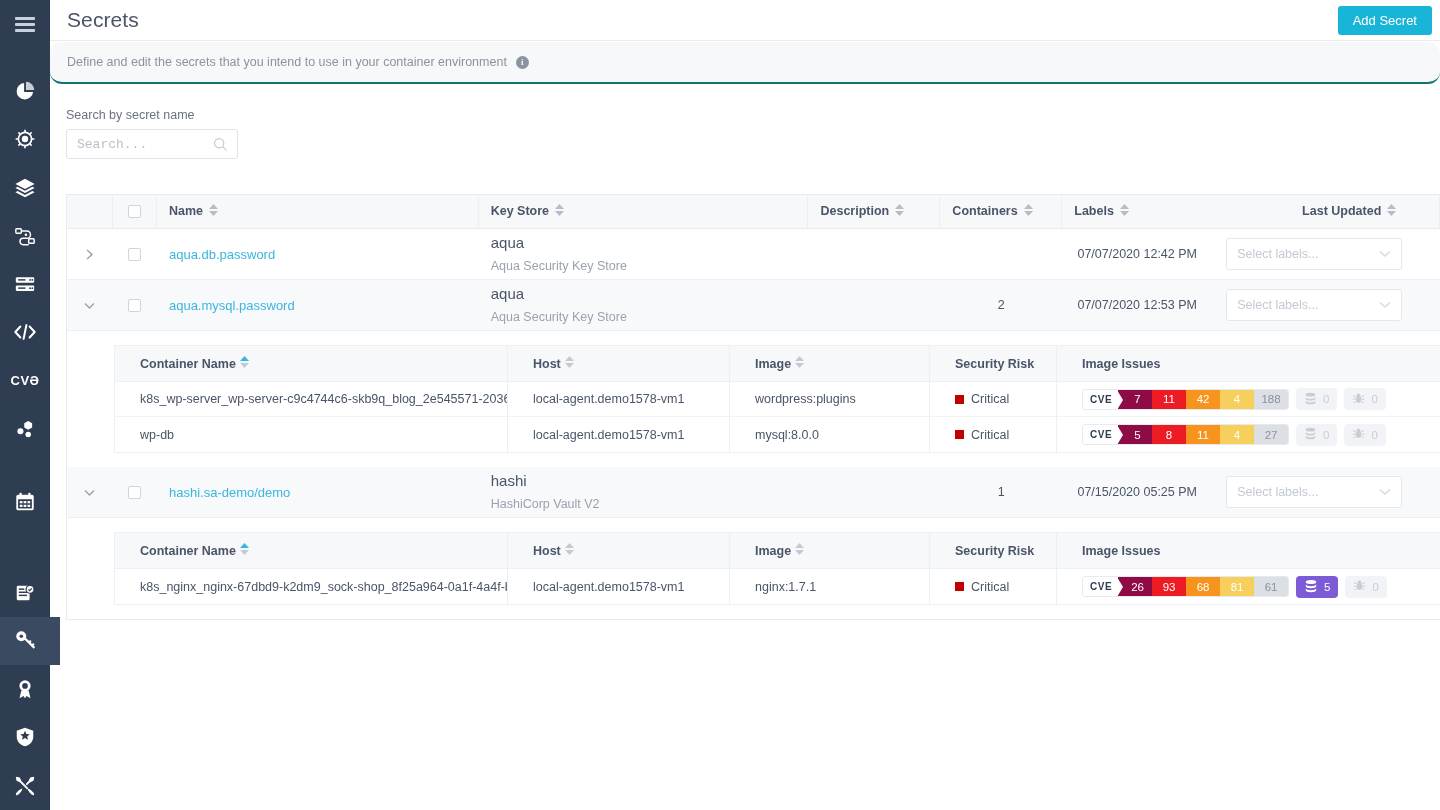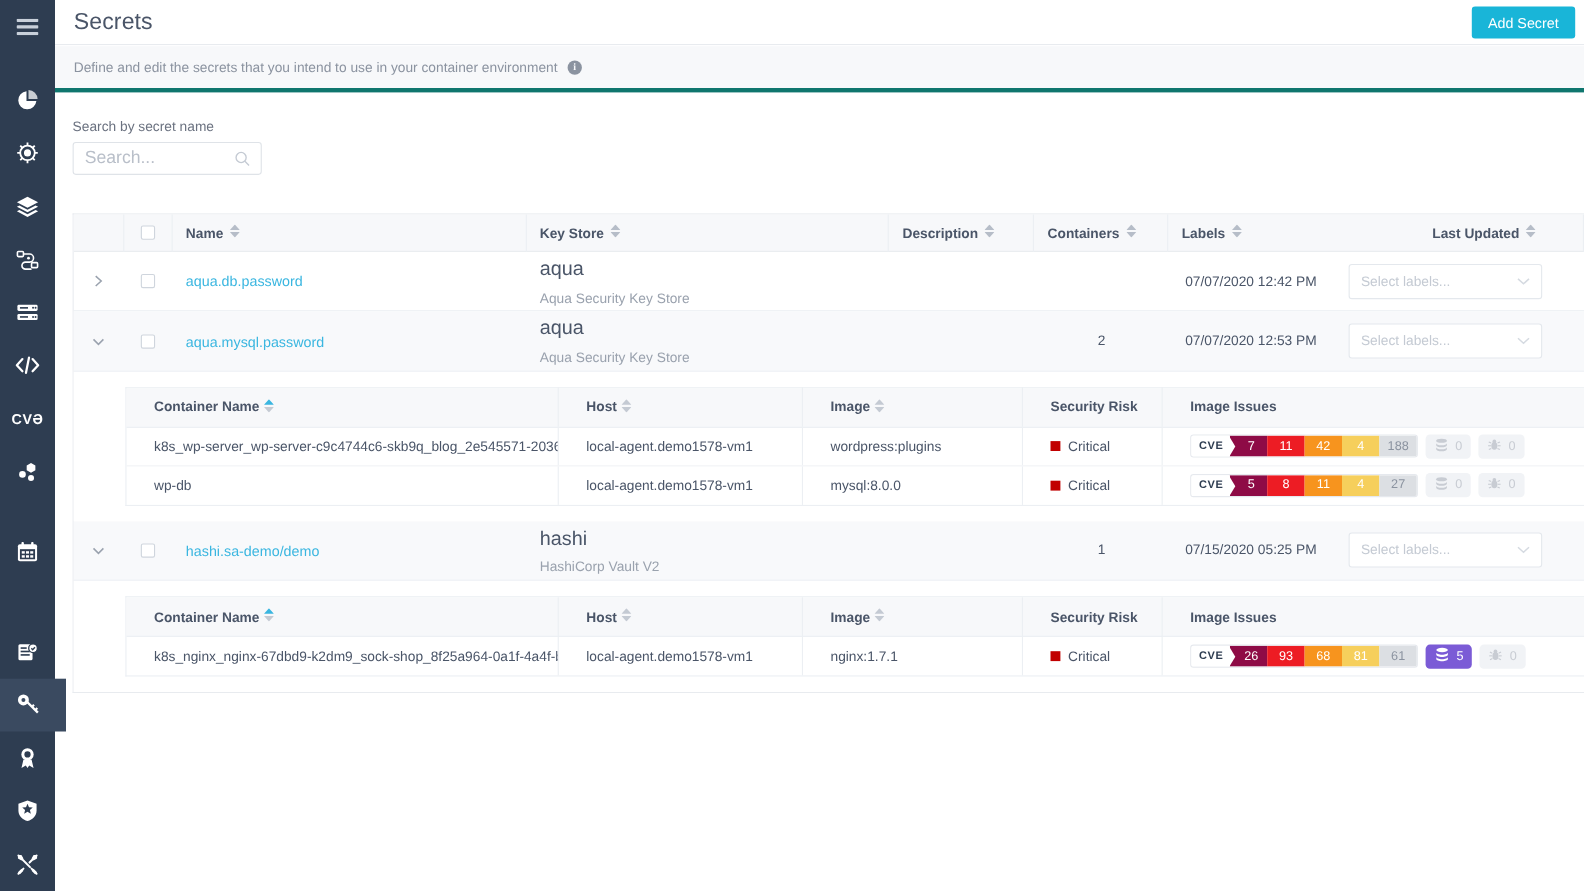--- a/index.html
+++ b/index.html
@@ -46,22 +46,22 @@
     font-size: 13px; font-family: "Liberation Sans", sans-serif;
     cursor: pointer;
     display: flex; align-items: center;
   }
 
   
   #subheader {
     position: absolute; left: 50px; top: 42px;
     width: 1390px; height: 42px;
     background: #f7f8fa;
-    border-bottom: 4px solid #0f766e;
-    display: flex; align-items: center;
+    border-bottom: 2px solid #0f766e;
+    display: flex; align-items: center; border-radius: 12px;
   }
   #subheader .txt {
     margin-left: 17px; font-size: 12.5px; color: #8b93a0;
   }
   .info-dot {
     display: inline-flex; align-items: center; justify-content: center;
     width: 13px; height: 13px; border-radius: 50%;
     background: #8b93a0; color: #f7f8fa;
     font-size: 9px; font-weight: bold; margin-left: 9px;
     font-family: "Liberation Serif", serif;
@@ -74,39 +74,39 @@
   #search-box {
     width: 172px; height: 30px;
     border: 1px solid #dfe3e8; border-radius: 3px;
     background: #fff;
     display: flex; align-items: center;
     position: relative;
   }
   #search-input {
     border: none; outline: none; background: transparent;
     width: 140px; margin-left: 10px;
-    font-size: 16px; color: #4a5568;
-    font-family: Liberation Sans, sans-serif;
+    font-size: 13px; color: #4a5568;
+    font-family: Liberation Mono, monospace;
   }
   #search-input::placeholder { color: #b9bfc9; }
   #search-icon-wrap { position:absolute; right: 9px; top: 7px; }
 
   
   #table-wrap {
     position: absolute; left: 66px; top: 194px;
     width: 1374px;
     border: 1px solid #e8ebef;
     border-right: none;
     background: #fff;
   }
   .outer-head {
     display: flex; height: 34px;
     background: #f7f8fa;
     border-bottom: 1px solid #e8ebef;
-    align-items: center;
+    align-items: flex-end;
   }
   .outer-head .cell {
     font-size: 12.5px; color: #4a5568; font-weight: bold;
     display: flex; align-items: center; gap: 6px;
     height: 34px; padding-left: 12px;
     border-right: 1px solid #eceff3;
   }
   .c-exp   { width: 46px; border-right: 1px solid #eceff3; height:34px;}
   .c-name  { width: 322px; }
   .c-key   { width: 330px; }
@@ -132,21 +132,21 @@
   }
   .rowchk {
     width: 44px; display:flex; align-items:center; justify-content:center;
   }
   .rowchk .box, .headchk .box {
     width: 13px; height: 13px; border: 1px solid #cfd5dd;
     border-radius: 2px; background: #fff; cursor: pointer;
   }
   .headchk { width: 44px; display:flex; align-items:center; justify-content:center; height:34px; border-right:1px solid #eceff3;}
   .secret-name { color: #3ab6e0; font-size: 13px; cursor: pointer; }
-  .ks-main { font-size: 18px; color: #4a5568; line-height: 1.75; }
+  .ks-main { font-size: 15px; color: #4a5568; line-height: 1.75; }
   .ks-sub  { font-size: 12.5px; color: #9aa2ae; line-height: 1.75; }
   .ks-cell { flex-direction: column; align-items: flex-start !important; justify-content: center; }
   .labels-cell { padding-left: 14px !important; }
   .label-select {
     width: 176px; height: 32px;
     border: 1px solid #e4e8ed; border-radius: 3px;
     background: #fff; display: flex; align-items: center;
     justify-content: space-between; padding: 0 10px;
     font-size: 12.5px; color: #c4cad3; cursor: pointer;
   }

